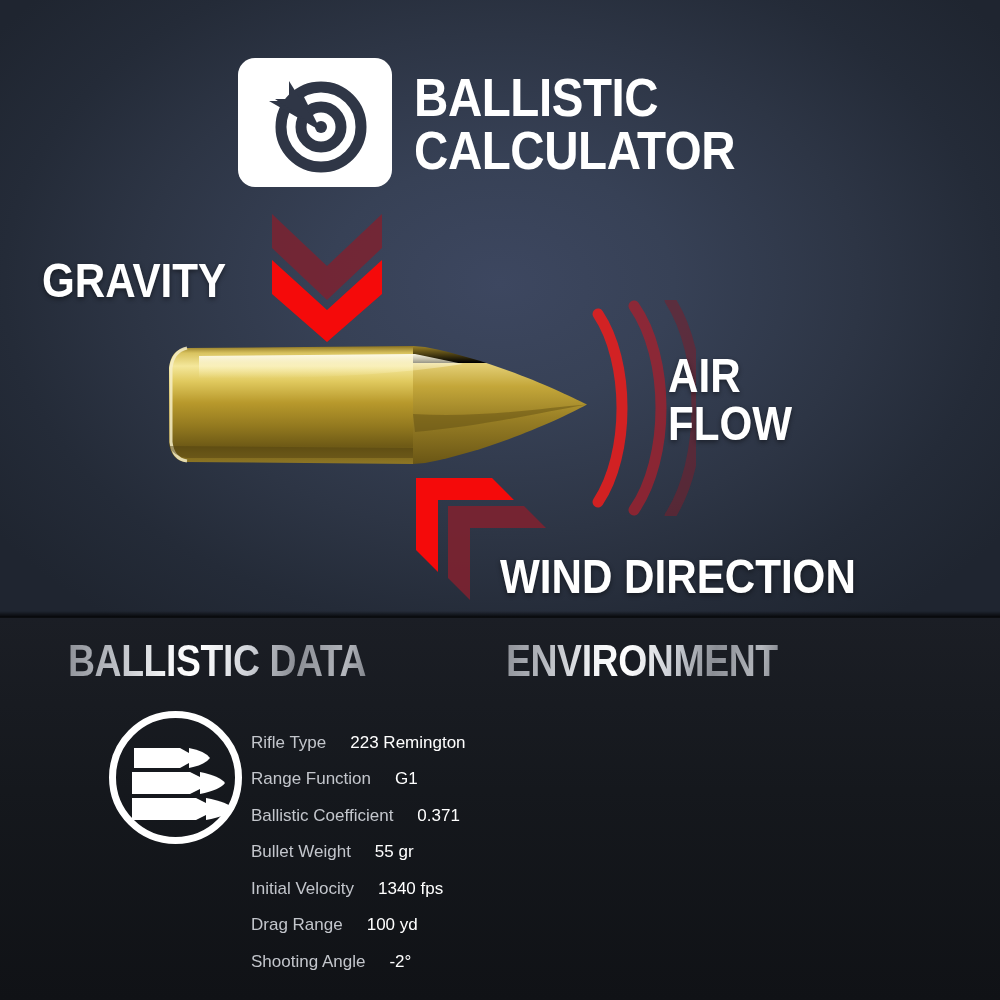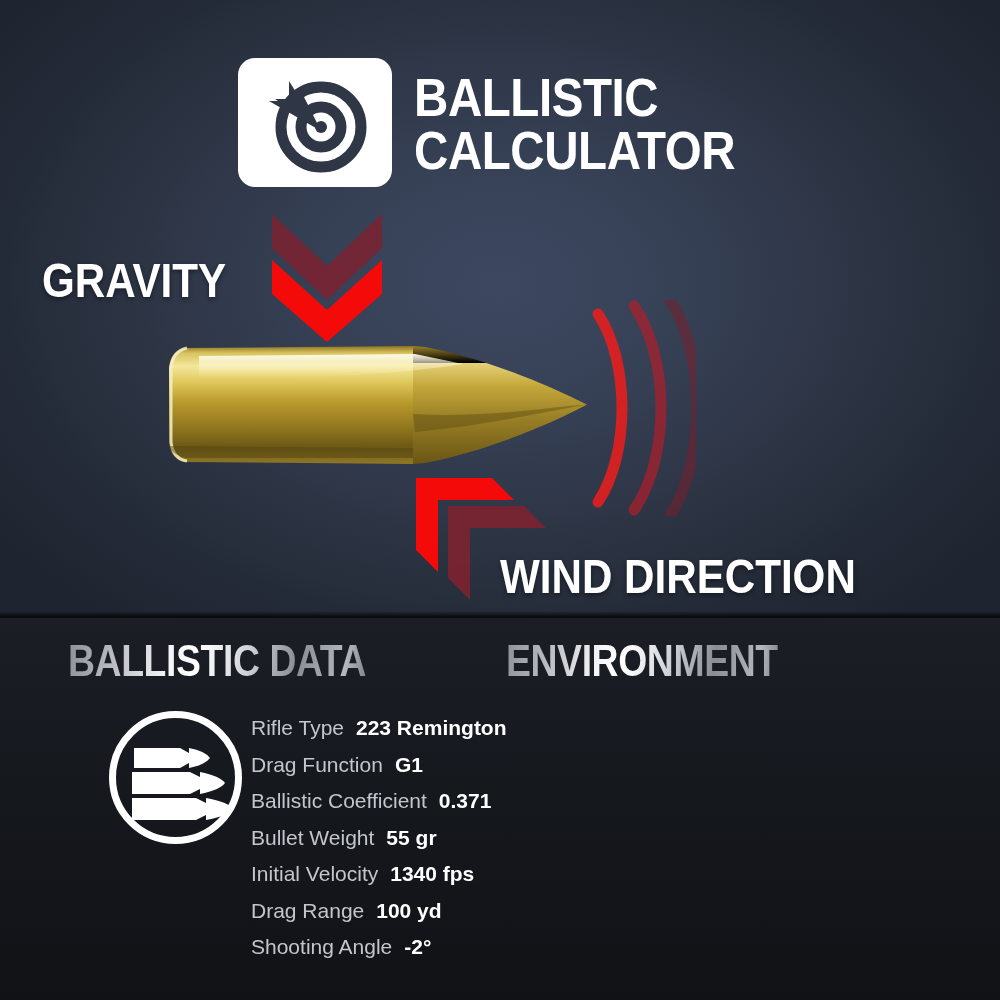--- a/index.html
+++ b/index.html
@@ -84,25 +84,25 @@
   .col-right .sec-title{ left:46px; }
 
   .sec-body{ position:absolute; top:88px; display:flex; align-items:flex-start; }
   .col-left  .sec-body{ left:104px; }
 
   .icon-circle{ width:143px; height:143px; flex:none; }
   .icon-circle svg{ display:block; }
 
   .rows{ margin-left:4px; padding-top:10px; }
   .row{
-    display:flex; align-items:flex-start; white-space:nowrap;
-    height:36.5px; font-size:21px;
+    display:flex; align-items:flex-end; white-space:nowrap;
+    height:36.5px; font-size:17px;
   }
   .row .k{ color:#c3c6cc; font-weight:normal; }
-  .row .v{ color:#ffffff; font-weight:bold; margin-left:12px; }
+  .row .v{ color:#ffffff; font-weight:normal; margin-left:24px; }
   .col-left .rows .row{ justify-content:flex-start; }
 </style>
 </head>
 <body>
 
 <div id="app">
 
   <div class="hero">
 
     <div class="airflow">
@@ -161,20 +161,24 @@
     </div>
 
     <div class="wind-arrow">
       <svg width="140" height="128" viewBox="0 0 140 128">
         <path d="M42 34 L118 34 L140 56 L64 56 L64 128 L42 106 Z" fill="#7d2230" opacity=".9"></path>
         <path d="M10 6 L86 6 L108 28 L32 28 L32 100 L10 78 Z" fill="#f50a0a"></path>
       </svg>
     </div>
 
     <div class="cond lbl-gravity">GRAVITY</div>
+    <div class="lbl-airflow">
+      <div class="cond" style="font-size:49px">AIR</div>
+      <div class="cond" style="font-size:49px">FLOW</div>
+    </div>
     <div class="cond lbl-wind">WIND DIRECTION</div>
 
     <div class="logo-wrap">
       <div class="logo-badge">
         <svg width="112" height="104" viewBox="0 0 112 104">
           <g fill="none" stroke="#2f3646" stroke-width="11">
             <circle cx="62" cy="56" r="40"></circle>
             <circle cx="62" cy="56" r="20"></circle>
           </g>
           <circle cx="62" cy="56" r="6" fill="#2f3646"></circle>
@@ -207,21 +211,21 @@
                 <path d="M102 92 q22 4 28 11 q-6 7 -28 11 z"></path>
               </g>
             </svg>
           </div>
           <div class="rows">
             <div class="row">
                 <span class="k">Rifle Type</span>
                 <span class="v">223 Remington</span>
               </div>
             <div class="row">
-                <span class="k">Drag Function</span>
+                <span class="k">Range Function</span>
                 <span class="v">G1</span>
               </div>
             <div class="row">
                 <span class="k">Ballistic Coefficient</span>
                 <span class="v">0.371</span>
               </div>
             <div class="row">
                 <span class="k">Bullet Weight</span>
                 <span class="v">55 gr</span>
               </div>

